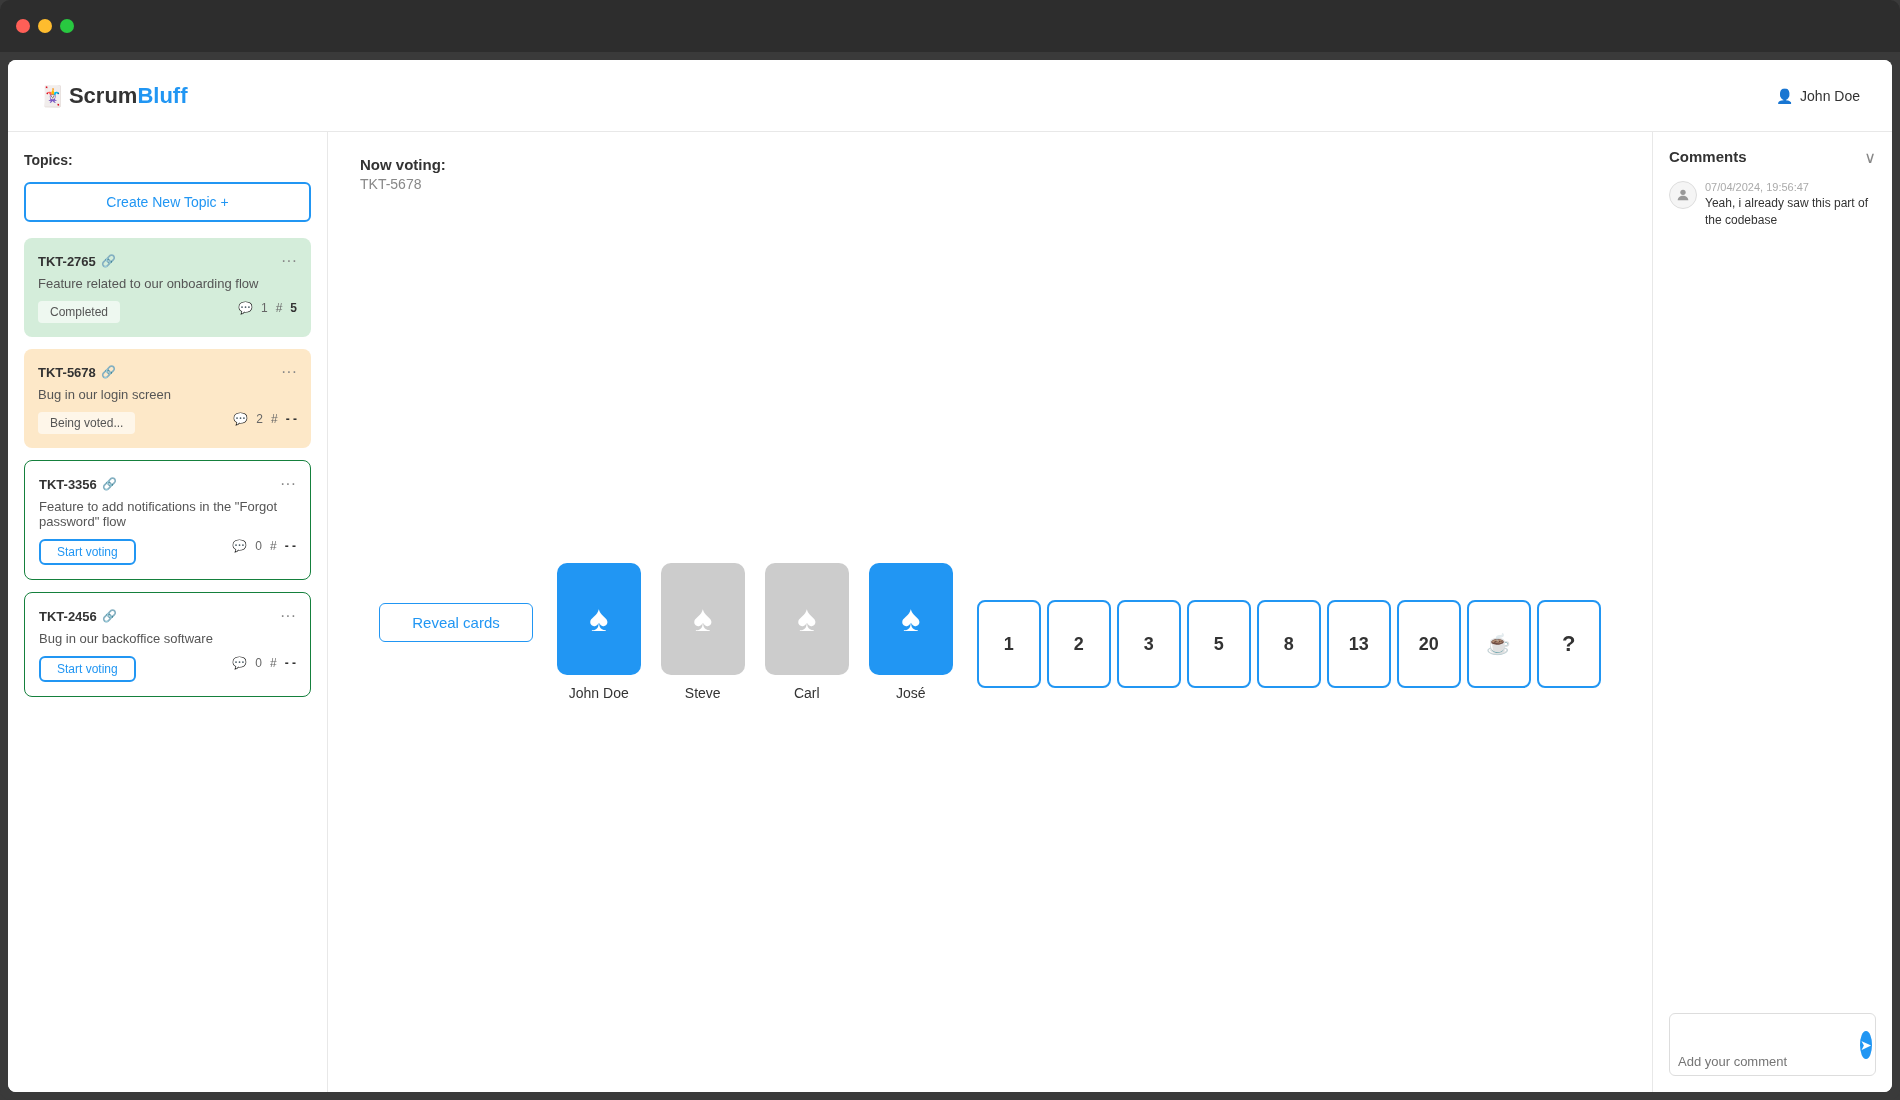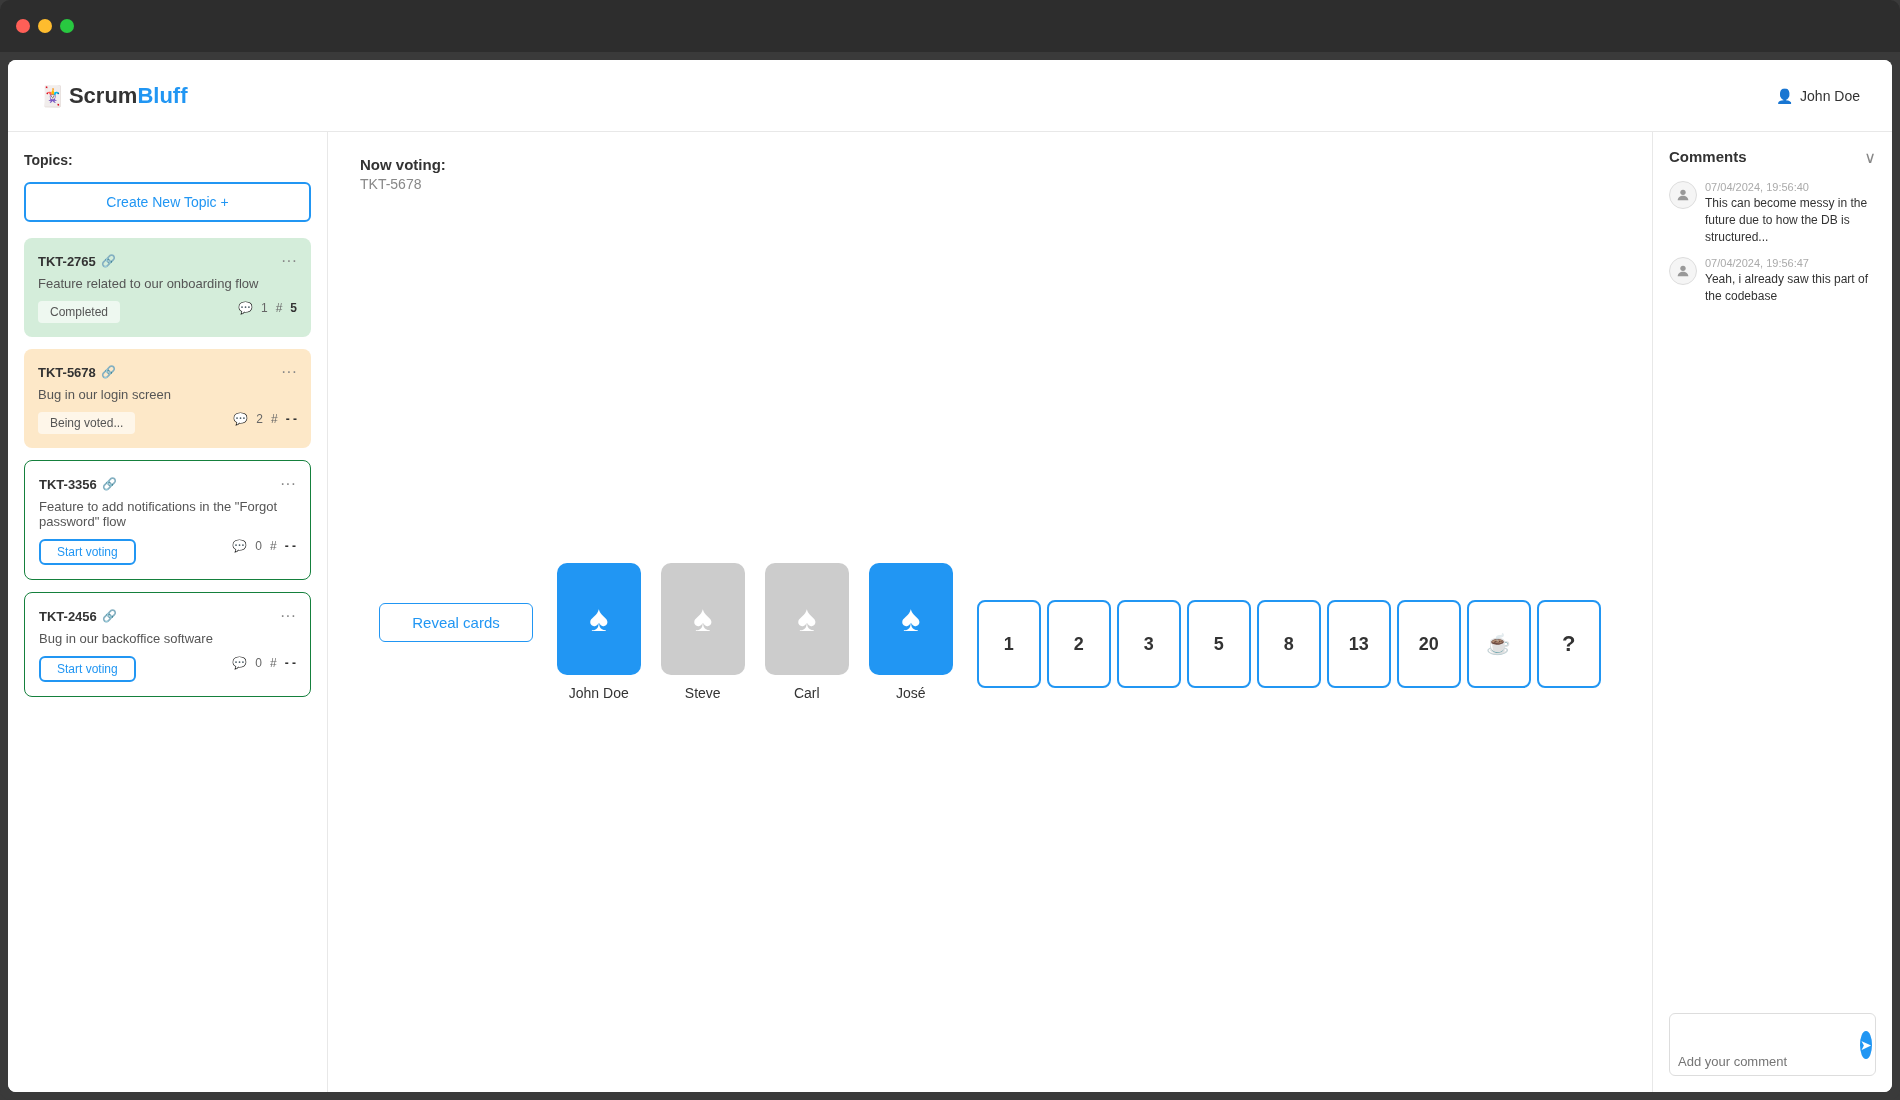--- a/index.html
+++ b/index.html
@@ -255,41 +255,29 @@
           </div>
         </div>
       </div>
 
       <div class="comments-panel">
         <div class="comments-header">
           <span class="comments-title">Comments</span>
           <span class="comments-chevron">∨</span>
         </div>
 
+
         <div class="comment-item">
           <div class="comment-avatar">
             <svg width="16" height="16" viewBox="0 0 24 24" fill="#999">
                 <circle cx="12" cy="8" r="4"></circle>
                 <path d="M4 20c0-4 3.6-7 8-7s8 3 8 7"></path>
               </svg>
           </div>
           <div class="comment-body">
-            <div class="comment-time">07/04/2024, 19:56:40</div>
-            <div class="comment-text">This can become messy in the future due to how the DB is structured...</div>
-          </div>
-        </div>
-
-        <div class="comment-item">
-          <div class="comment-avatar">
-            <svg width="16" height="16" viewBox="0 0 24 24" fill="#999">
-                <circle cx="12" cy="8" r="4"></circle>
-                <path d="M4 20c0-4 3.6-7 8-7s8 3 8 7"></path>
-              </svg>
-          </div>
-          <div class="comment-body">
             <div class="comment-time">07/04/2024, 19:56:47</div>
             <div class="comment-text">Yeah, i already saw this part of the codebase</div>
           </div>
         </div>
 
         <div class="comment-input-area">
           <input class="comment-input" type="text" placeholder="Add your comment" style="">
           <button class="comment-send-btn">
             <span class="send-arrow">➤</span>
           </button>

